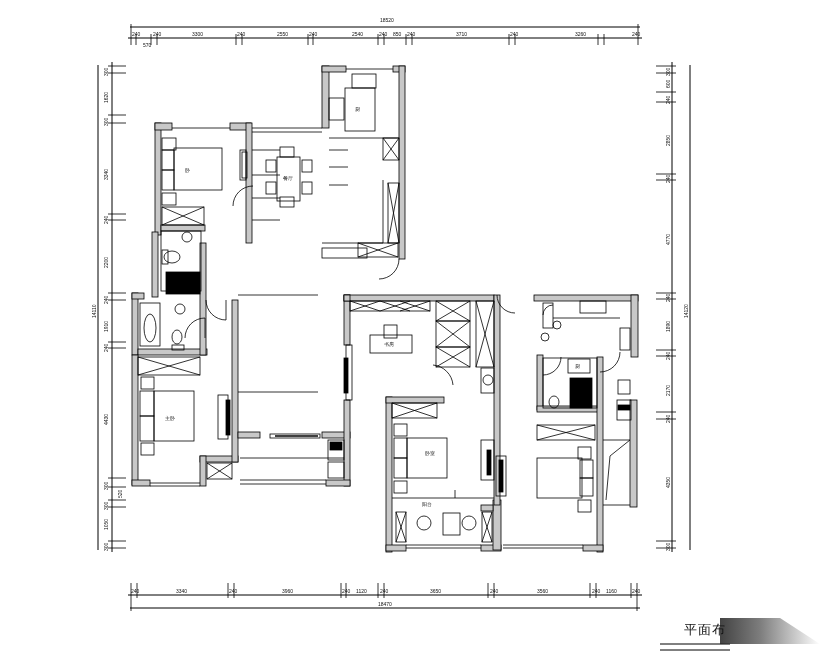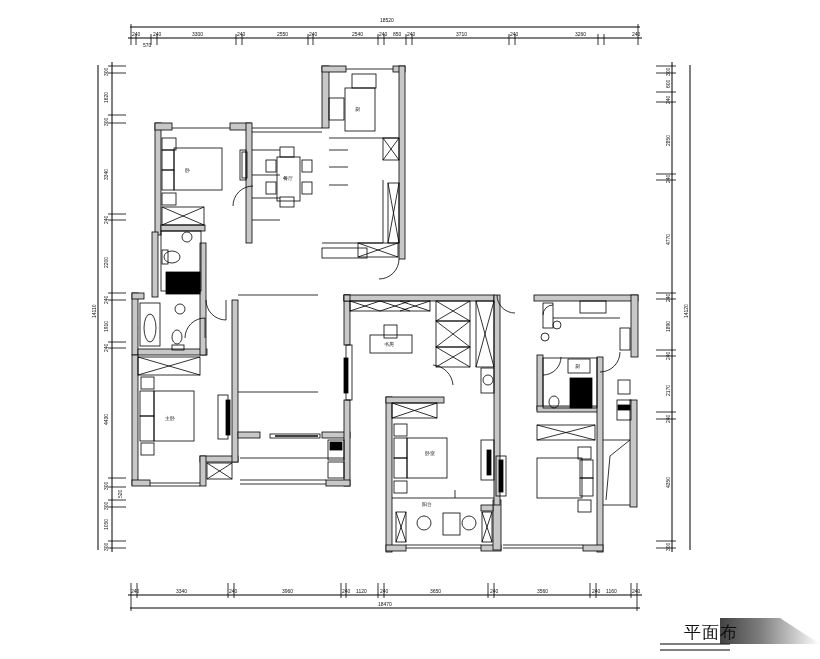--- a/index.html
+++ b/index.html
@@ -1,21 +1,21 @@
 <!DOCTYPE html>
 <html><head>
 <meta charset="utf-8">
 <style>
   html,body{margin:0;padding:0;background:#fff;}
   body{width:820px;height:659px;position:relative;overflow:hidden;font-family:"DejaVu Sans",sans-serif;}
   svg{position:absolute;left:0;top:0;}
   .dim{font-family:"Liberation Sans",sans-serif;font-size:5px;fill:#111;}
   .dimv{font-family:"Liberation Sans",sans-serif;font-size:5px;fill:#111;}
   .lbl{font-family:"Liberation Sans",sans-serif;font-size:5px;fill:#111;}
-  .title{position:absolute;left:684px;top:621px;font-family:"DejaVu Sans",sans-serif;font-size:17px;color:#111;letter-spacing:1px;}
+  .title{position:absolute;left:684px;top:621px;font-family:"DejaVu Sans",sans-serif;font-size:13px;color:#111;letter-spacing:1px;}
   .titlefade{position:absolute;left:720px;top:618px;width:100px;height:26px;background:linear-gradient(90deg,#222 0%,#666 40%,rgba(255,255,255,0) 100%);clip-path:polygon(0 0,60% 0,100% 100%,0 100%);opacity:.85;}
 </style>
 </head>
 <body>
 
 <svg width="820" height="659" viewBox="0 0 820 659">
   <g stroke="#000" stroke-width="1" fill="none">
 
     <line x1="130" y1="27" x2="640" y2="27"></line>
     <line x1="128" y1="38" x2="642" y2="38"></line>

